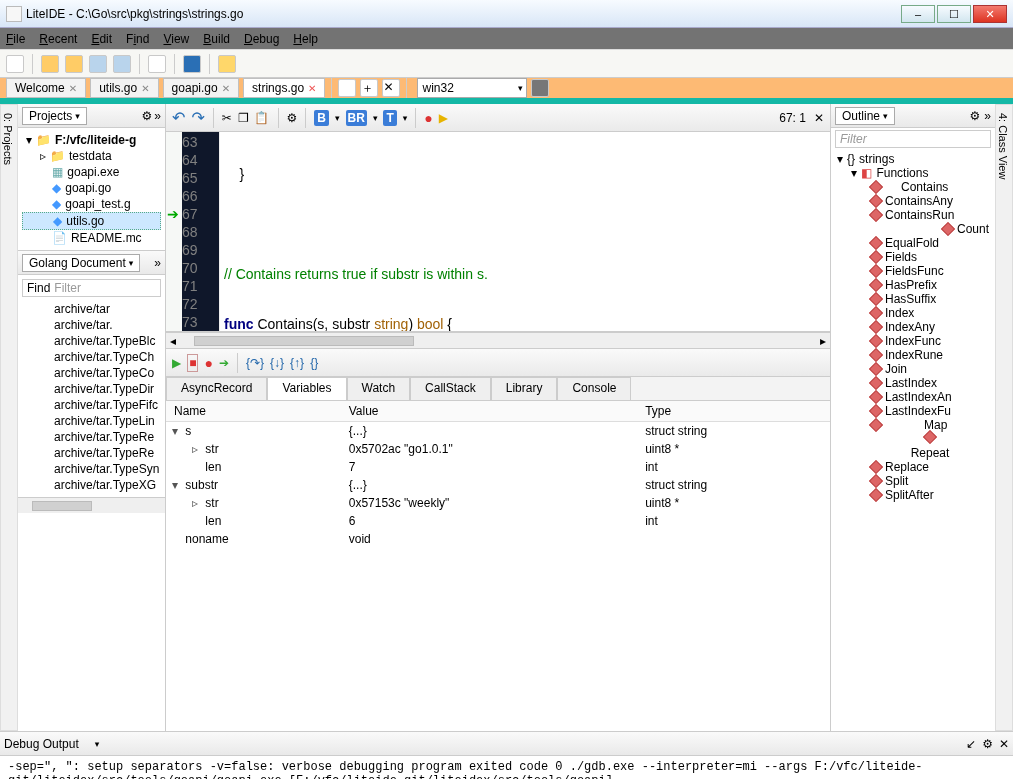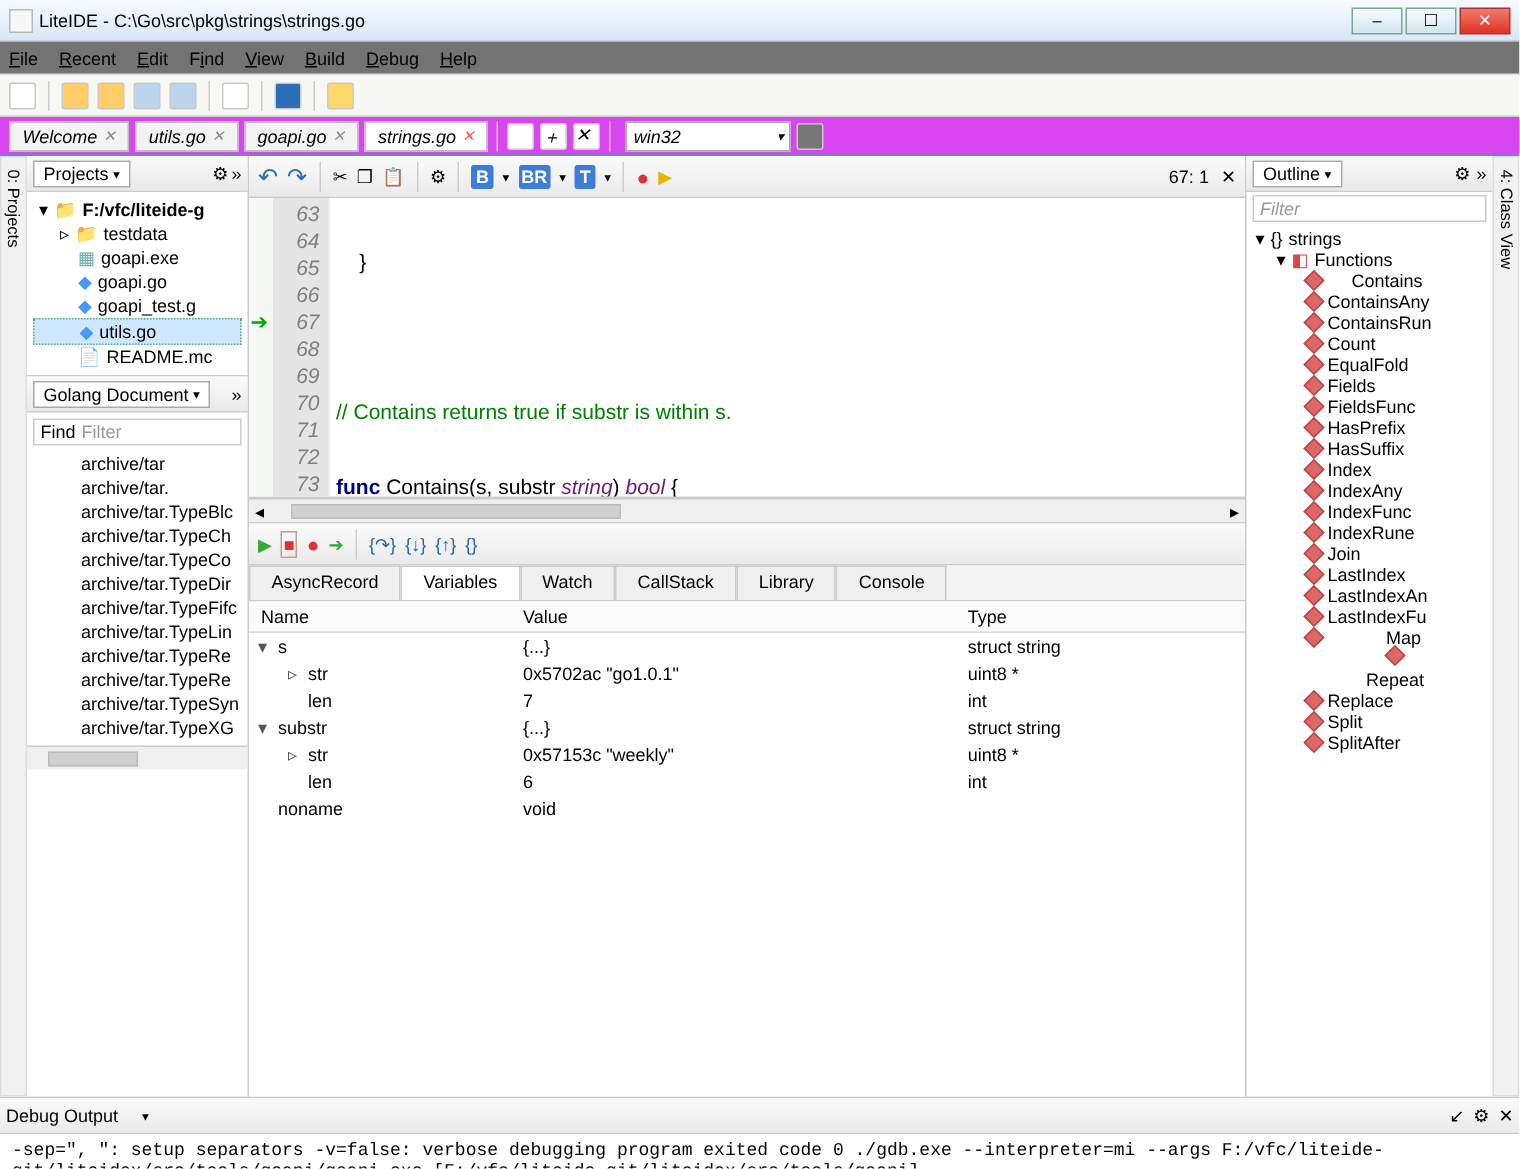--- a/index.html
+++ b/index.html
@@ -11,21 +11,21 @@
   .titlebar .winbtns div { width:34px; height:18px; border:1px solid #7a8; background:linear-gradient(#f7fbff,#d2e6ef); text-align:center; font-size:11px; line-height:16px; }
   .titlebar .winbtns .close { background:linear-gradient(#f37a6f,#d32); color:#fff; border-color:#a33; }
 
   .menubar { height:22px; background:#737373; display:flex; align-items:center; padding:0 6px; gap:14px; border-bottom:1px solid #ddd; }
   .menubar span u { text-decoration:underline; }
 
   .tb1 { height:28px; background:#f7f7f4; border-bottom:1px solid #ccc; display:flex; align-items:center; gap:6px; padding:0 6px; }
   .ic { width:18px; height:18px; border:1px solid #c9c9c9; background:#fff; border-radius:2px; }
   .sep { width:1px; height:20px; background:#ccc; margin:0 2px; }
 
-  .tabbar { height:26px; background:#d946ef; border-bottom:1px solid #14b8a6; display:flex; align-items:center; gap:4px; padding:0 6px;font-style:italic; }
+  .tabbar { height:26px; background:#fdba74; border-bottom:6px solid #14b8a6; display:flex; align-items:center; gap:4px; padding:0 6px; }
   .tab { padding:2px 8px; background:#f3f3f3; border:1px solid #c0c0c0; display:flex; align-items:center; gap:4px; font-size:12px; }
   .tab .x { font-size:10px; color:#888; }
   .tab .xr { font-size:10px; color:#e55; }
   .tabbar .sel { background:#fff; }
   .ddsel { width:110px; height:20px; border:1px solid #aaa; background:#fff; padding:0 4px; display:flex; align-items:center; justify-content:space-between; margin-left:4px;}
 
   .main { display:flex; height:calc(779px - 28px - 22px - 28px - 26px - 48px); }
   .vrail { width:18px; background:#f1f1f1; border:1px solid #ddd; writing-mode:vertical-rl; text-orientation:mixed; font-size:11px; display:flex; flex-direction:column; gap:8px; padding:6px 1px; white-space:nowrap; overflow:hidden;}
   .vrail.left { }
   .vrail.right { writing-mode:vertical-rl; }
@@ -41,27 +41,27 @@
   .docpanel { border-top:1px solid #ccc; }
   .filtinput { margin:4px; border:1px solid #ccc; padding:1px 4px; width:calc(100% - 8px); display:flex; gap:4px; }
   .filtinput .ph { color:#999; }
   .list { padding:0 4px 4px 4px; font-size:12px; }
   .list div { padding:1px 0; white-space:nowrap;margin-left:32px; }
 
   .center { flex:1; display:flex; flex-direction:column; min-width:0;}
   .edbar { height:28px; background:linear-gradient(#fafafa,#eaeaea); border-bottom:1px solid #ccc; display:flex; align-items:center; padding:0 6px; gap:6px; }
   .edbar .r { margin-left:auto; display:flex; align-items:center; gap:8px;}
   .code { display:flex; font-family:"Consolas","Courier New",monospace; font-size:14px; background:#fff; height:200px; border-bottom:1px solid #ccc; position:relative;}
-  .gutter { width:38px; text-align:right; padding:2px 6px 2px 0; color:#808080; background:#e5e5e5; border-right:1px solid #eee;font-style:italic; }
+  .gutter { width:38px; text-align:left; padding:2px 6px 2px 0; color:#808080; background:#0f172a; border-right:1px solid #eee; }
   .gutter div { height:18px; }
   .codebody { flex:1; padding:2px 4px; white-space:pre; overflow:hidden;}
   .codebody div { height:18px; }
   .kw { color:#000080; font-weight:bold; }
   .cm { color:#008000; }
-  .ty { color:#701a75;font-style:italic; }
+  .ty { color:#a16207; }
   .scroll { height:16px; background:#efefef; border-top:1px solid #ccc; display:flex; align-items:center;}
   .scroll .sb { margin:0 14px; height:10px; background:#d0d0d0; width:220px; border:1px solid #bbb;}
 
   .dbgwrap { border-top:1px solid #ccc; flex:1; display:flex; flex-direction:column; min-height:0;}
   .dbgbar { height:28px; background:linear-gradient(#fafafa,#eaeaea); border-bottom:1px solid #ccc; display:flex; align-items:center; gap:6px; padding:0 6px;}
   .dbgtabs { height:24px; display:flex; border-bottom:1px solid #ccc; background:#f3f3f3;}
   .dbgtabs .t { padding:3px 14px; border:1px solid #ccc; border-bottom:none; background:#efefef; font-size:12px;}
   .dbgtabs .t.sel { background:#fff; }
   .vars { flex:1; background:#fff; font-size:12px; overflow:hidden;}
   .vars table { width:100%; border-collapse:collapse; }
@@ -392,21 +392,21 @@
             <span>Contains</span>
           </div>
           <div class="row" style="padding-left: 34px;">
             <span class="fnic"></span>
             <span>ContainsAny</span>
           </div>
           <div class="row" style="padding-left: 34px;">
             <span class="fnic"></span>
             <span>ContainsRun</span>
           </div>
-          <div class="row" style="padding-left: 34px;">
+          <div class="row" style="padding-left: 34px; justify-content: flex-end;">
             <span class="fnic"></span>
             <span>Count</span>
           </div>
           <div class="row" style="padding-left: 34px;">
             <span class="fnic"></span>
             <span>EqualFold</span>
           </div>
           <div class="row" style="padding-left: 34px;">
             <span class="fnic"></span>
             <span>Fields</span>

